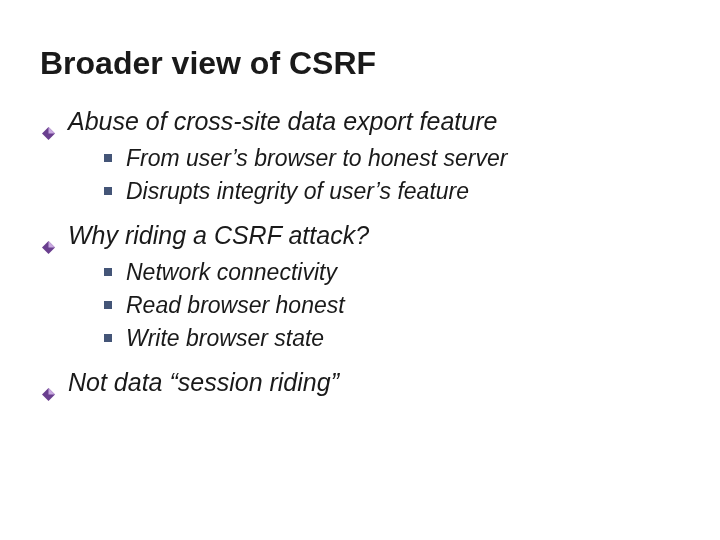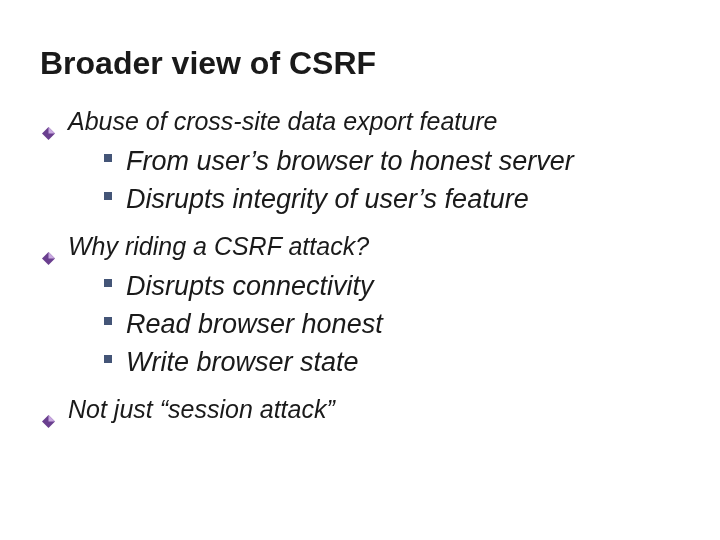--- a/index.html
+++ b/index.html
@@ -43,21 +43,21 @@
   }
   .lvl2 {
     list-style: none;
     padding: 0;
     margin: 4px 0 12px 34px;
   }
   .lvl2 > li {
     position: relative;
     padding-left: 24px;
     margin: 2px 0;
-    font-size: 27px;
+    font-size: 23px;
     line-height: 1.35;
   }
   .square {
     position: absolute;
     left: 2px;
     top: 11px;
     width: 8px;
     height: 8px;
     background: #445577;
   }
@@ -86,30 +86,30 @@
 
     <li>
       <span class="diamond">
         <svg viewBox="0 0 13 13">
             <polygon points="6.5,0 13,6.5 6.5,13 0,6.5" fill="#6a3f8f"></polygon>
             <polygon points="6.5,0 13,6.5 6.5,6.5" fill="#c8a8e0"></polygon>
           </svg>
       </span>
       <span>Why riding a CSRF attack?</span>
       <ul class="lvl2">
-        <li><span class="square"></span><span>Disrupts connectivity</span></li>
+        <li><span class="square"></span><span>Network connectivity</span></li>
         <li><span class="square"></span><span>Read browser honest</span></li>
         <li><span class="square"></span><span>Write browser state</span></li>
       </ul>
     </li>
 
     <li>
       <span class="diamond">
         <svg viewBox="0 0 13 13">
             <polygon points="6.5,0 13,6.5 6.5,13 0,6.5" fill="#6a3f8f"></polygon>
             <polygon points="6.5,0 13,6.5 6.5,6.5" fill="#c8a8e0"></polygon>
           </svg>
       </span>
-      <span>Not just “session attack”</span>
+      <span>Not data “session riding”</span>
     </li>
 
   </ul>
 </div>
 
 </body></html>

